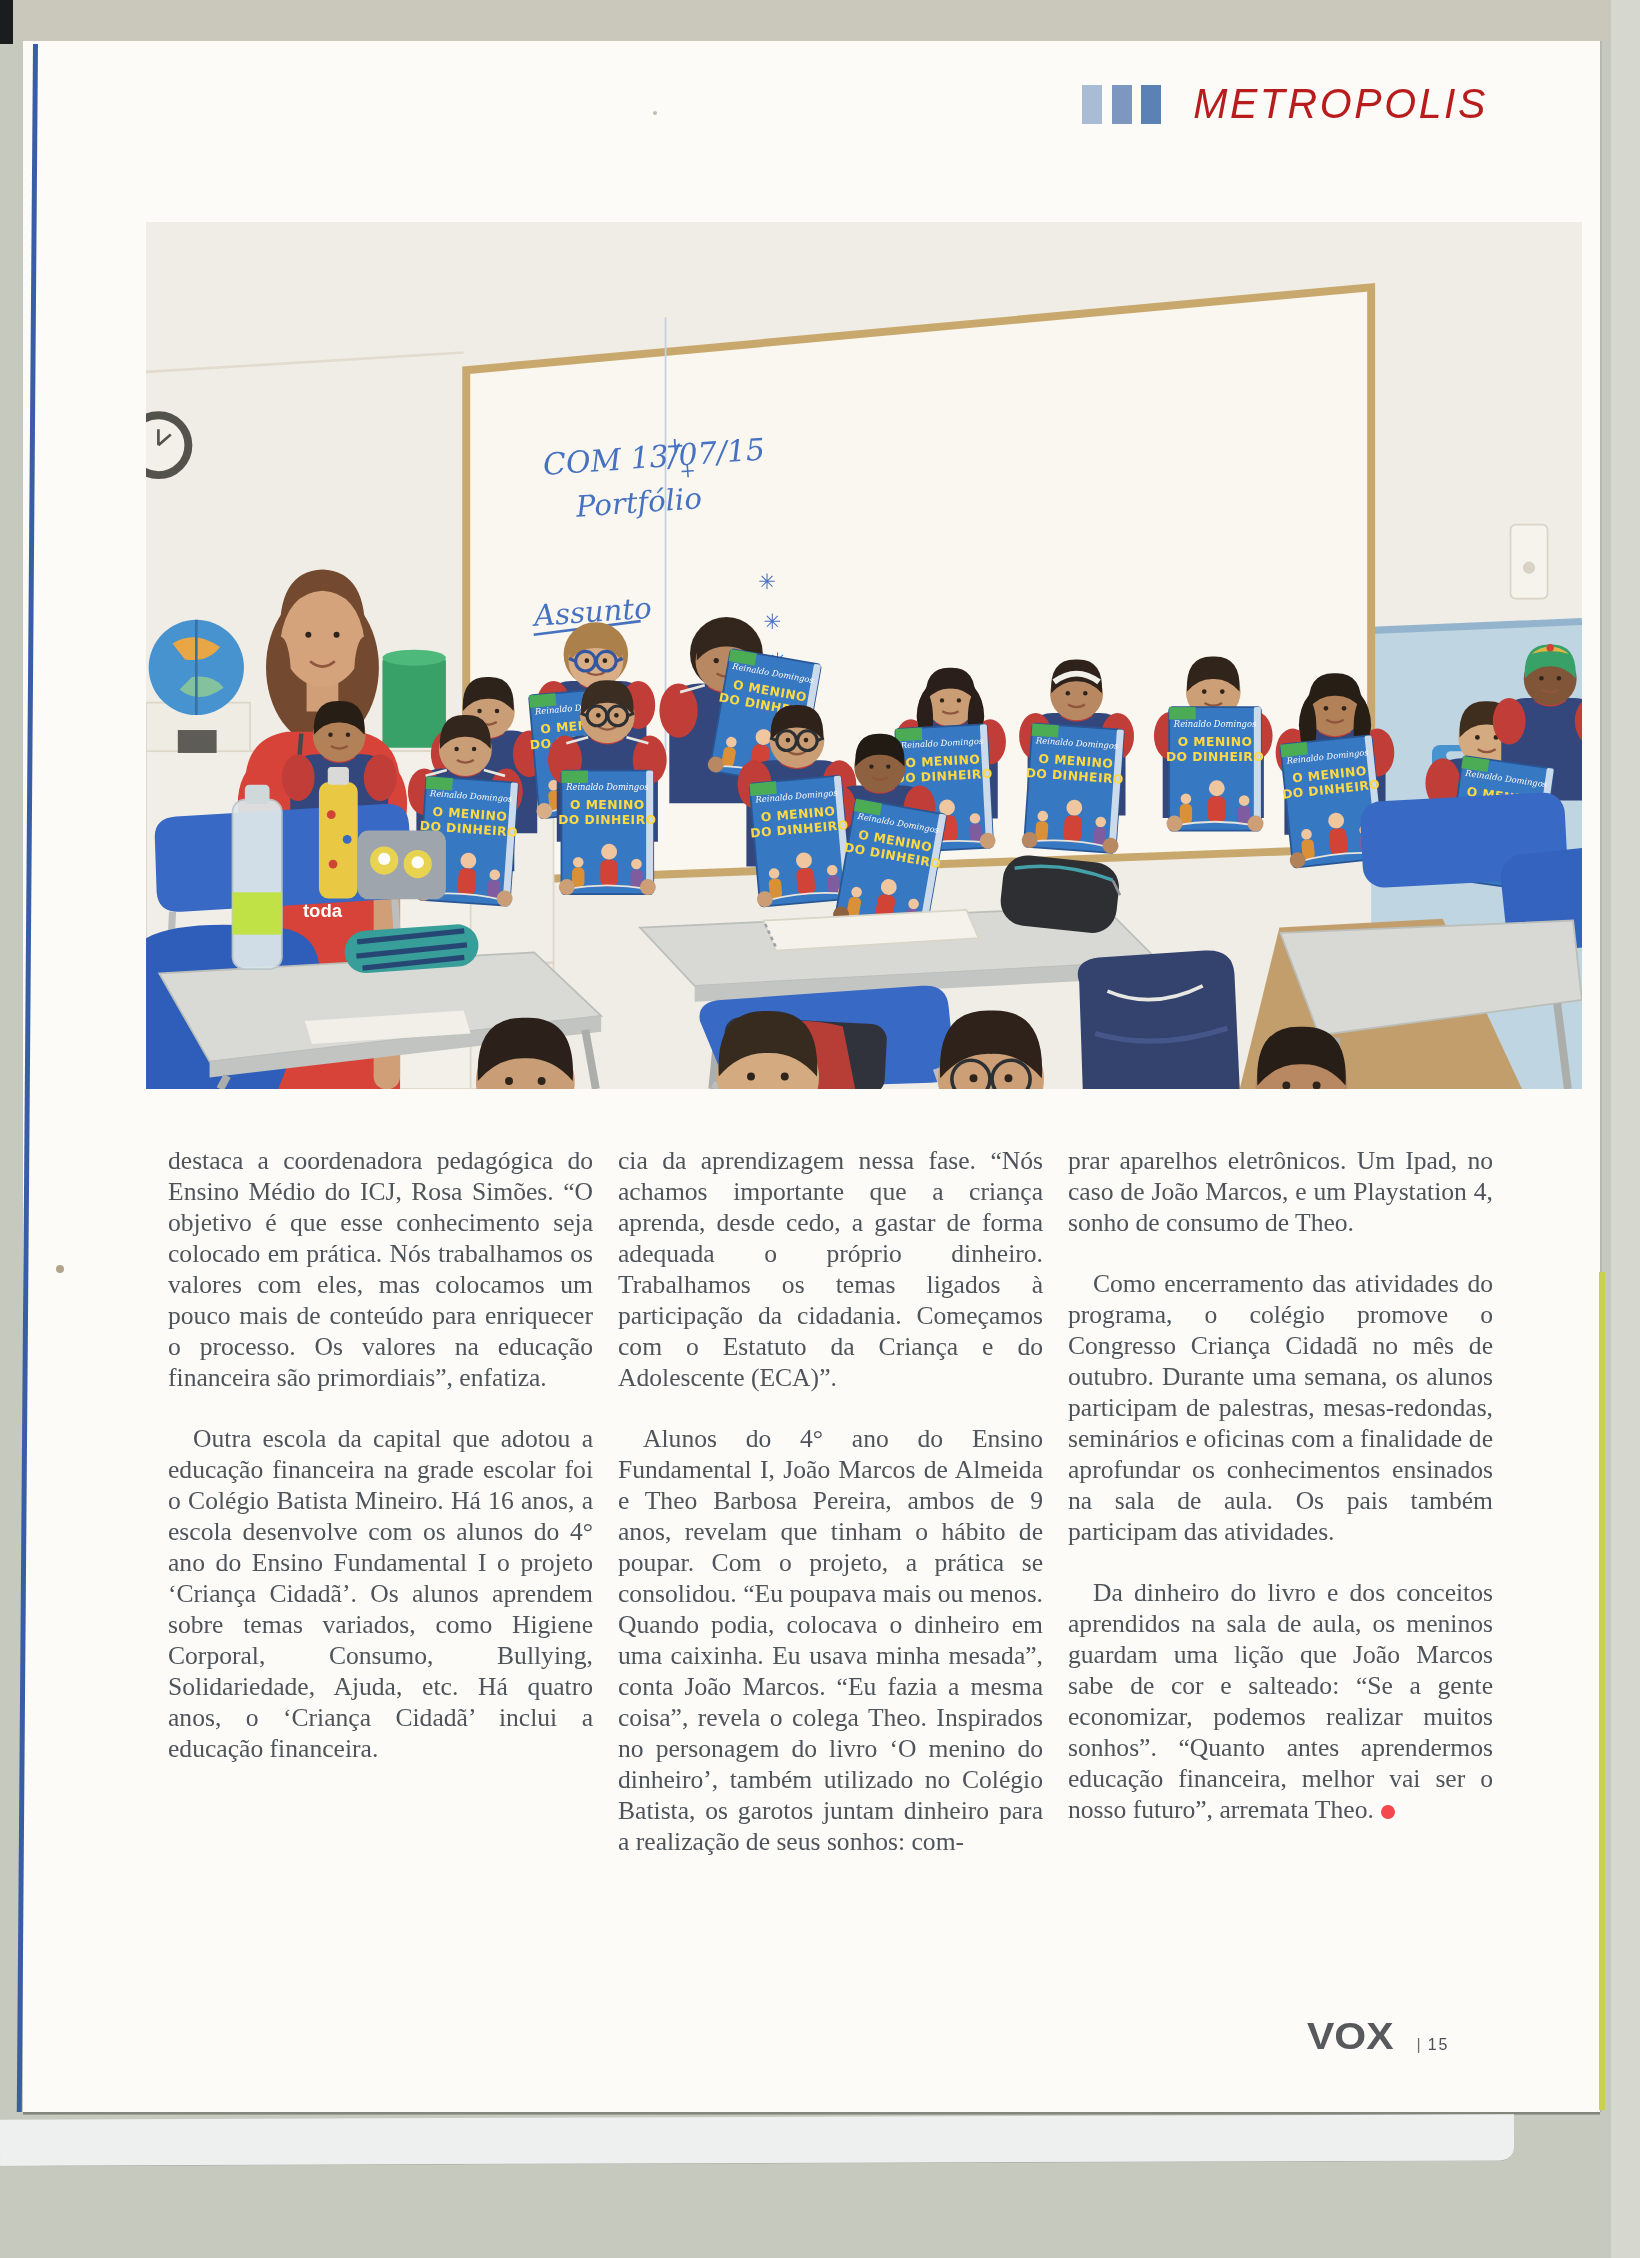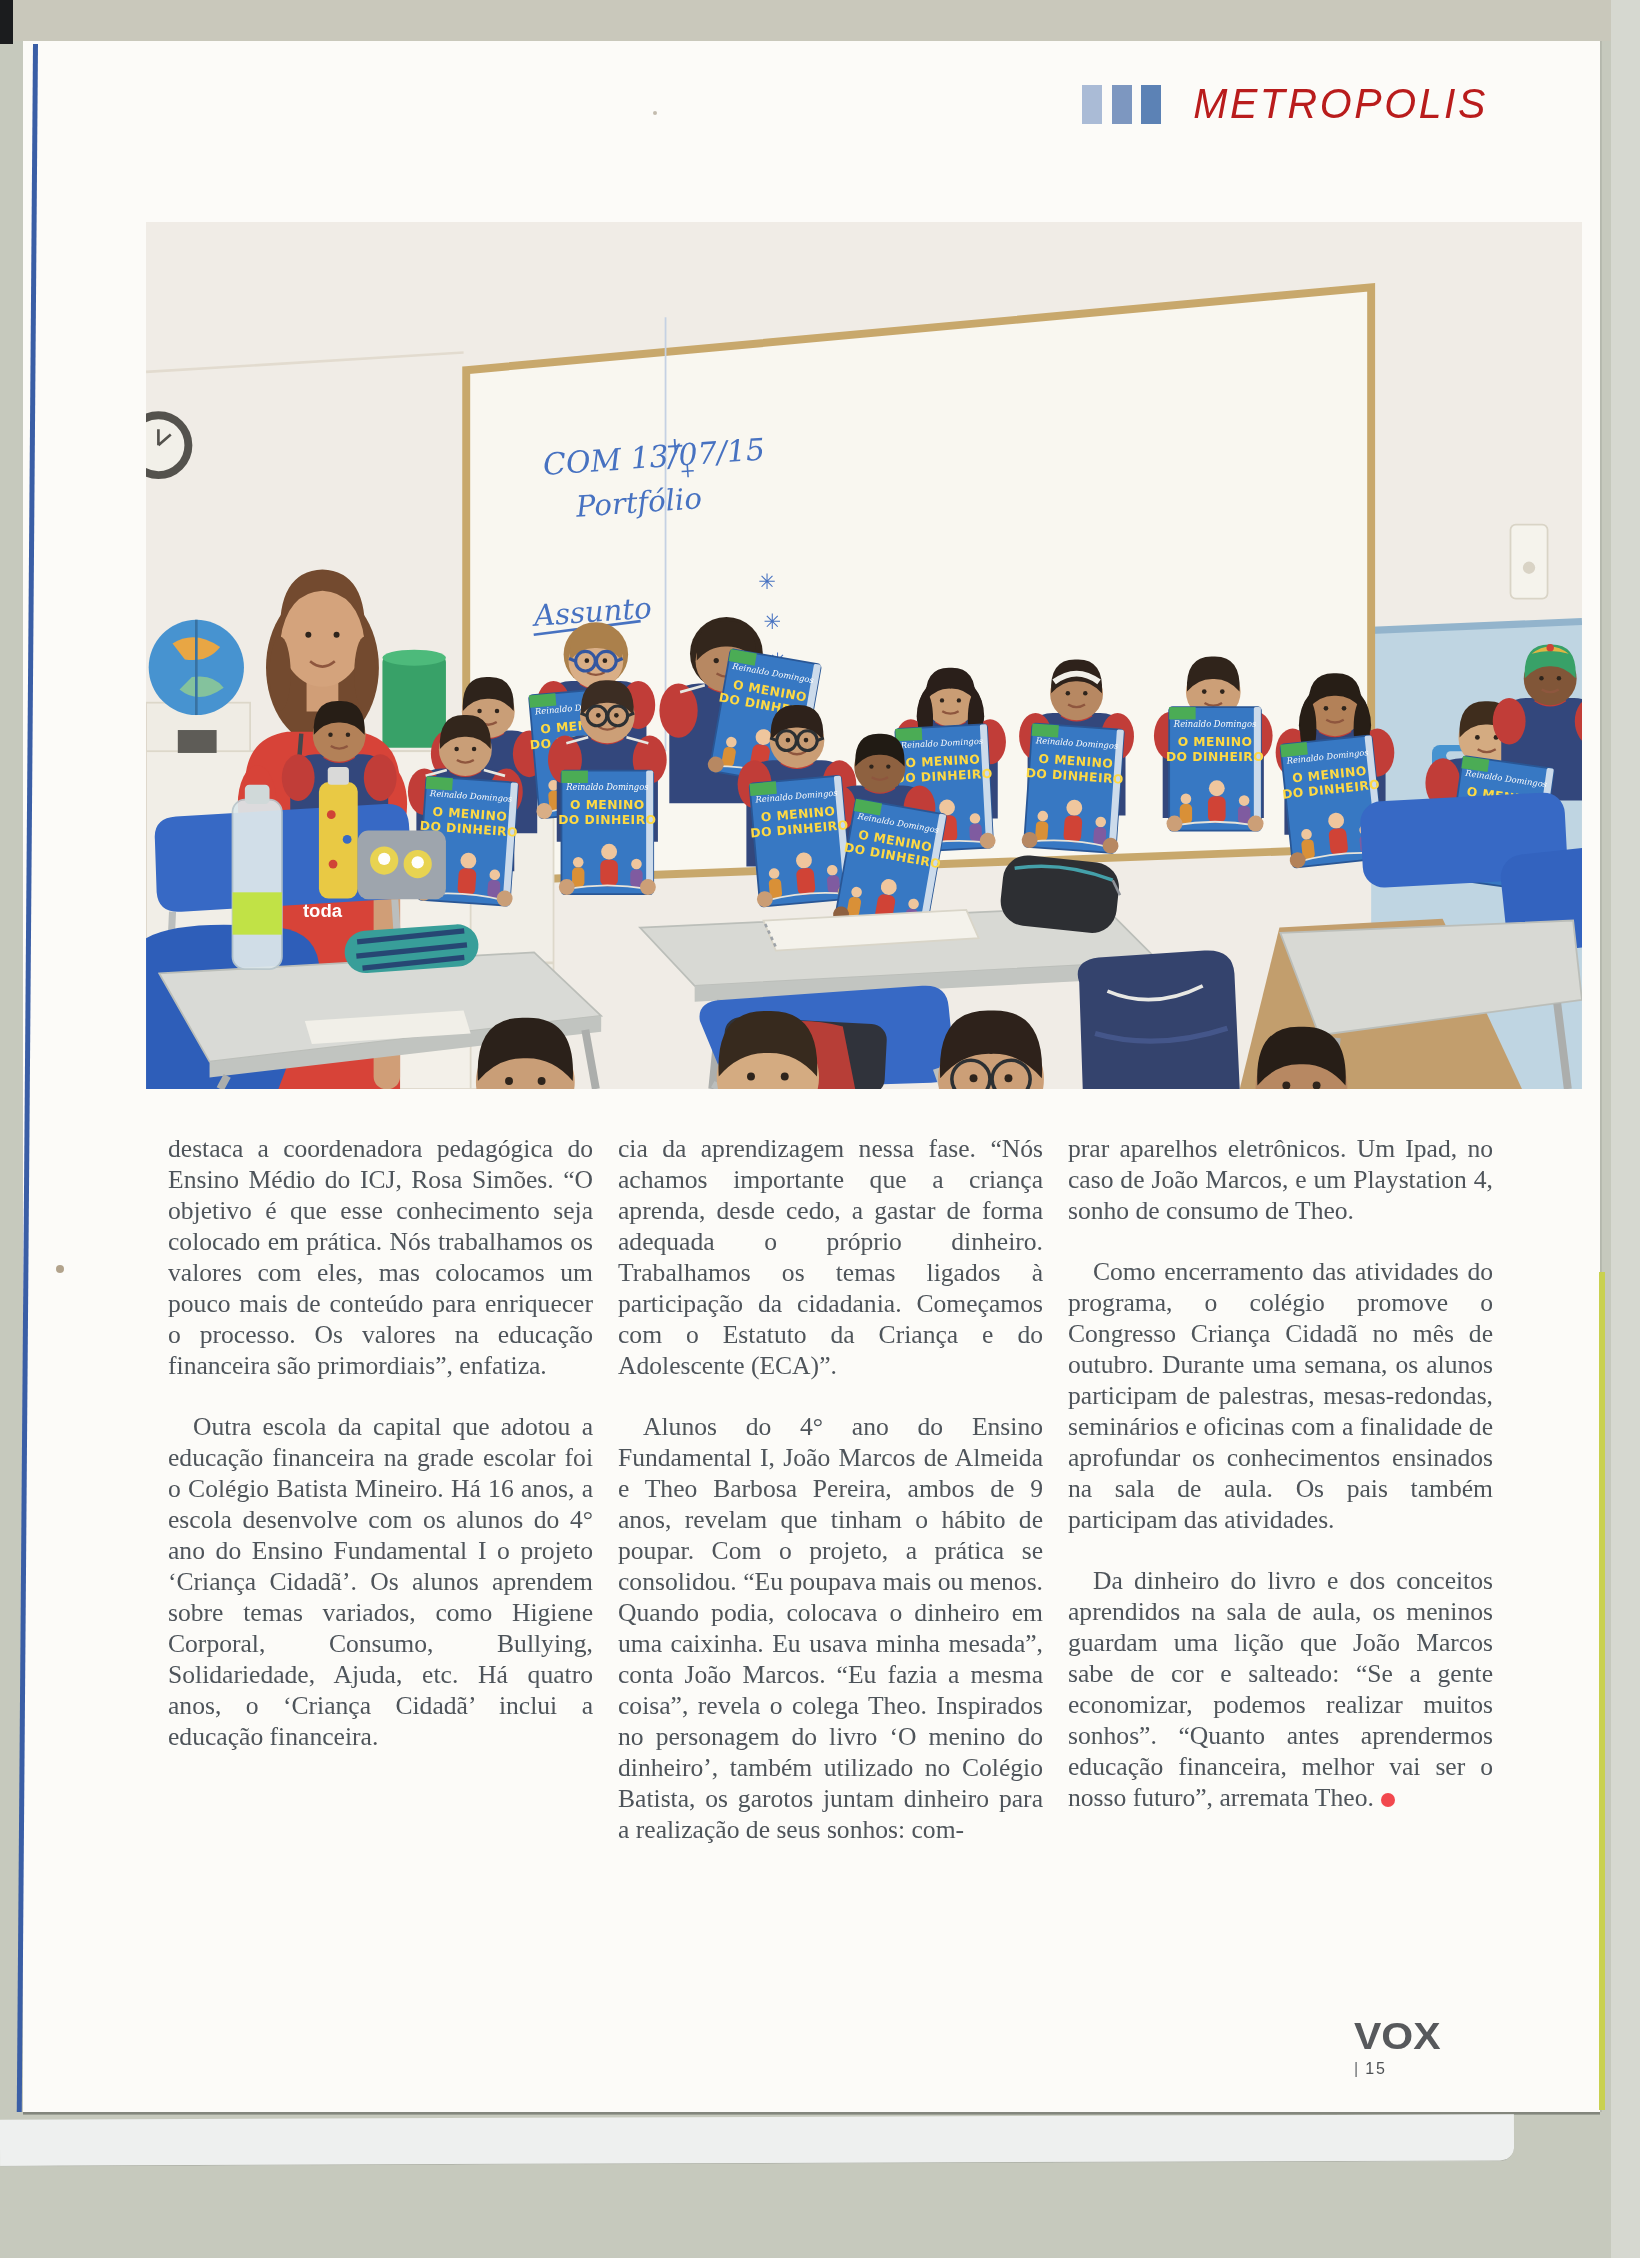--- a/index.html
+++ b/index.html
@@ -29,27 +29,27 @@
 
   
   .photo{position:absolute;left:146px;top:222px;width:1436px;height:867px;overflow:hidden;
         background:#f1ede7;}
   .photo svg{display:block;}
 
   
   .cols{position:absolute;left:168px;top:1133px;width:1325px;display:flex;gap:25px;
         font-size:25.6px;line-height:31px;text-align:justify;color:#4e545a;}
   .col{width:425px;}
-  .col p{margin:0 0 30px 0;}
+  .col p{margin:12px 0 30px 0;}
   .col p.indent{text-indent:25px;}
   .dot{display:inline-block;width:14px;height:14px;border-radius:50%;background:#f2484e;
         margin-left:7px;vertical-align:-0.9px;}
 
   
-  .footer{position:absolute;left:1354px;top:2013px;display:flex;align-items:baseline;flex-direction:column;}
+  .footer{position:absolute;left:1307px;top:2013px;display:flex;align-items:baseline;gap:23px;}
   .vox{font-family:"Liberation Sans",sans-serif;font-weight:bold;font-size:41px;
         letter-spacing:0px;color:#57595c;transform:scaleY(.92);}
   .pn{font-family:"Liberation Sans",sans-serif;font-size:16px;color:#4e5154;letter-spacing:1.8px;}
   .pn .bar{font-weight:300;color:#6a6d70;margin-right:5.3px;}
 </style>
 </head>
 <body>
 
 <div class="band-top"></div>
 <div class="page"></div>

